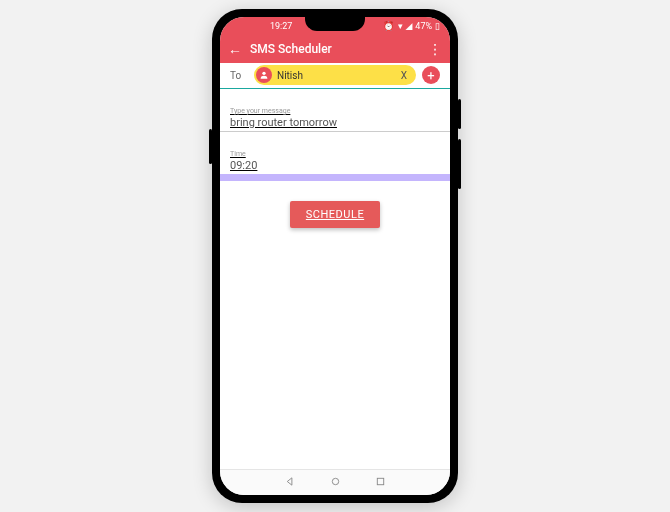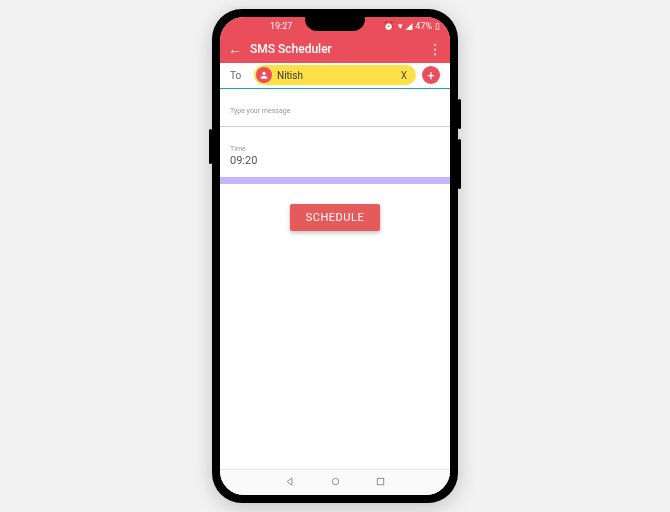--- a/index.html
+++ b/index.html
@@ -103,34 +103,35 @@
       margin-right:5px;
       color:#fff; font-size:9px;
     }
     .chip .x { margin-left:auto; font-size:10px; color:#555; padding:0 3px;}
     .add-btn {
       width:18px; height:18px; border-radius:50%;
       background:#e94e5a; color:#fff;
       display:flex; align-items:center; justify-content:center;
       font-size:13px; line-height:1;
     }
-    .text-group { padding: 12px 10px 10px 10px; border-bottom:1px solid #ccc; margin-top:6px;}
+    .text-group { padding: 12px 10px 2px 10px; border-bottom:1px solid #ccc; margin-top:6px;text-decoration:underline;}
     .text-group.accent { border-bottom:1.5px solid #1aa89f; }
     .text-group .lbl { font-size:7px; color:#999; margin-bottom:1px; }
     .text-group .val { font-size:11px; color:#555; }
     .schedule-wrap { text-align:center; padding:20px 0; }
     .schedule-btn {
       display:inline-block;
       background:#e55a5a;
       color:#fff;
       font-size:11px;
       letter-spacing:.5px;
       padding:7px 16px;
       border-radius:2px;
       box-shadow:0 2px 4px rgba(0,0,0,.25);
+      text-decoration:underline;
     }
     .navbar {
       position:absolute; bottom:0; left:0; right:0;
       height:26px;
       background:#fafafa;
       border-top:1px solid #e5e5e5;
       display:flex; align-items:center; justify-content:center;
       gap:34px;
       color:#888;
     }
@@ -177,20 +178,21 @@
             </svg>
         </span>
         <span>Nitish</span>
         <span class="x">X</span>
       </div>
       <div class="add-btn">+</div>
     </div>
 
     <div class="text-group">
       <div class="lbl">Type your message</div>
+      <div class="val">bring router tomorrow</div>
     </div>
 
 
     <div class="text-group" style="border-bottom:7px solid #c4b5fd;">
       <div class="lbl">Time</div>
       <div class="val">09:20</div>
     </div>
 
     <div class="schedule-wrap">
       <div class="schedule-btn">

